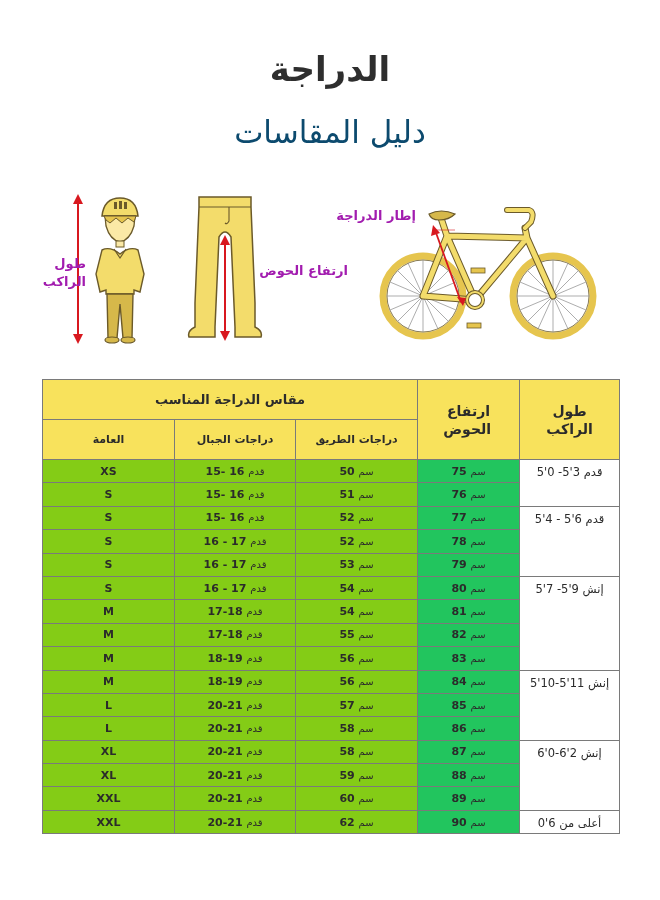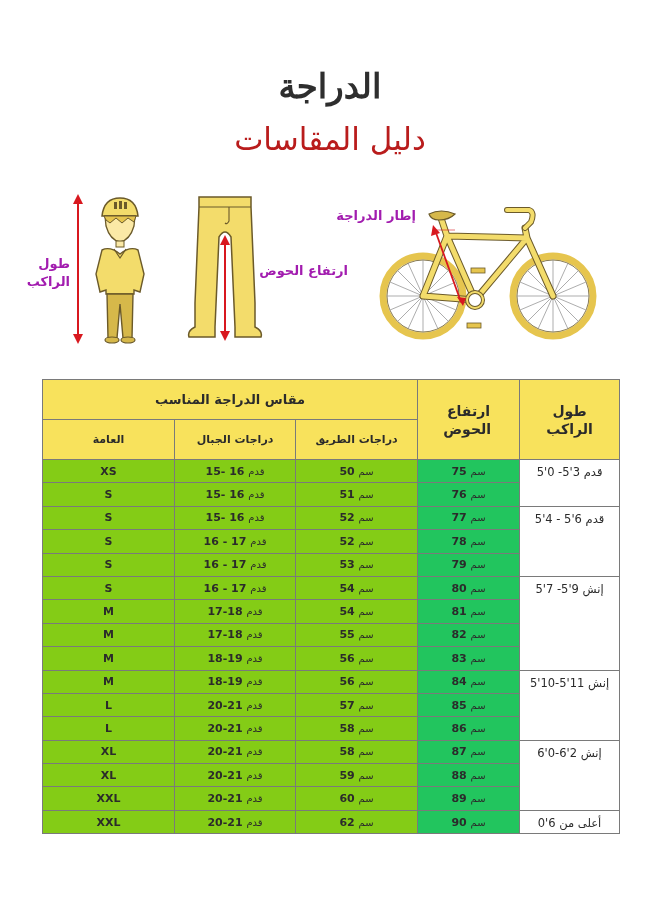--- a/index.html
+++ b/index.html
@@ -1,20 +1,20 @@
 <!DOCTYPE html>
 <html><head>
 <meta charset="utf-8">
 <style>
   * { box-sizing: border-box; margin: 0; padding: 0; }
   html, body { width: 660px; height: 900px; background: #ffffff; overflow: hidden; }
   body { font-family: "DejaVu Sans", "Liberation Sans", sans-serif; color: #2b2b2b; position: relative; }
 
-  .title-main { position: absolute; top: 65px; left: 0; width: 660px; text-align: center; font-size: 34px; font-weight: bold; color: #2e2e2e; direction: rtl; line-height: 44px; font-family: Liberation Serif, serif; }
-  .title-sub { position: absolute; top: 117px; left: 0; width: 660px; text-align: center; font-size: 31px; color: #b91c1c; direction: rtl; line-height: 44px; }
+  .title-main { position: absolute; top: 47px; left: 0; width: 660px; text-align: center; font-size: 34px; font-weight: bold; color: #2e2e2e; direction: rtl; line-height: 44px; }
+  .title-sub { position: absolute; top: 110px; left: 0; width: 660px; text-align: center; font-size: 31px; color: #0c4a6e; direction: rtl; line-height: 44px; }
 
   .illus { position: absolute; }
   .lbl { position: absolute; font-size: 13px; font-weight: bold; color: #a21caf; direction: rtl; text-align: right; line-height: 18px; white-space: nowrap; }
 
   table.chart { position: absolute; left: 42px; top: 379px; width: 577px; border-collapse: collapse; direction: rtl; table-layout: fixed; }
   table.chart td, table.chart th { border: 1px solid #7a7a7a; text-align: center; font-size: 11px; font-weight: bold; color: #2b2b2b; height: 23.4px; padding: 0; white-space: nowrap; }
   table.chart th { background: #f8e25c; font-weight: bold; }
   table.chart th.big { font-size: 14px; line-height: 18px; }
   table.chart th.span3 { height: 40px; font-size: 13px; }
   table.chart th.sub { height: 40px; font-size: 11px; }
@@ -46,21 +46,21 @@
 
   <rect x="46" y="49" width="8" height="6" fill="#fbe9a6" stroke="#6b5a2a" stroke-width="1"></rect>
 
   <path d="M32 58 Q40 54 50 62 Q60 54 68 58 L74 82 L70 100 L64 98 L64 102 L36 102 L36 98 L30 100 L26 82 Z" fill="#f3dc6b" stroke="#6b5a2a" stroke-width="1.4"></path>
   <path d="M44 57 L50 66 L56 57" fill="none" stroke="#6b5a2a" stroke-width="1.2"></path>
 
   <path d="M37 102 L63 102 L62 146 L53 146 L50 112 L47 146 L38 146 Z" fill="#d6b84a" stroke="#6b5a2a" stroke-width="1.4"></path>
   <ellipse cx="42" cy="148" rx="7" ry="3" fill="#d6b84a" stroke="#6b5a2a" stroke-width="1.2"></ellipse>
   <ellipse cx="58" cy="148" rx="7" ry="3" fill="#d6b84a" stroke="#6b5a2a" stroke-width="1.2"></ellipse>
 </svg>
-<div class="lbl" style="left:18px;top:255px;width:52px;">
+<div class="lbl" style="left:34px;top:255px;width:52px;">
   <div>طول</div>
   <div>الراكب</div>
 </div>
 
 <svg class="illus" style="left:185px;top:193px;" width="80" height="152" viewBox="0 0 80 152">
   <path d="M14 4 L66 4 L66 14 L70 110 L70 134 Q78 138 76 144 L50 144 L50 134 L46 44 Q40 34 34 44 L30 134 L30 144 L4 144 Q2 138 10 134 L10 110 L14 14 Z" fill="#f3dc6b" stroke="#6b5a2a" stroke-width="1.5"></path>
   <line x1="14" y1="14" x2="66" y2="14" stroke="#6b5a2a" stroke-width="1.2"></line>
   <path d="M44 14 L44 28 Q42 32 40 30" fill="none" stroke="#6b5a2a" stroke-width="1.1"></path>
   <line x1="40" y1="48" x2="40" y2="142" stroke="#d8181f" stroke-width="2"></line>
   <polygon points="40,42 35,52 45,52" fill="#d8181f"></polygon>

